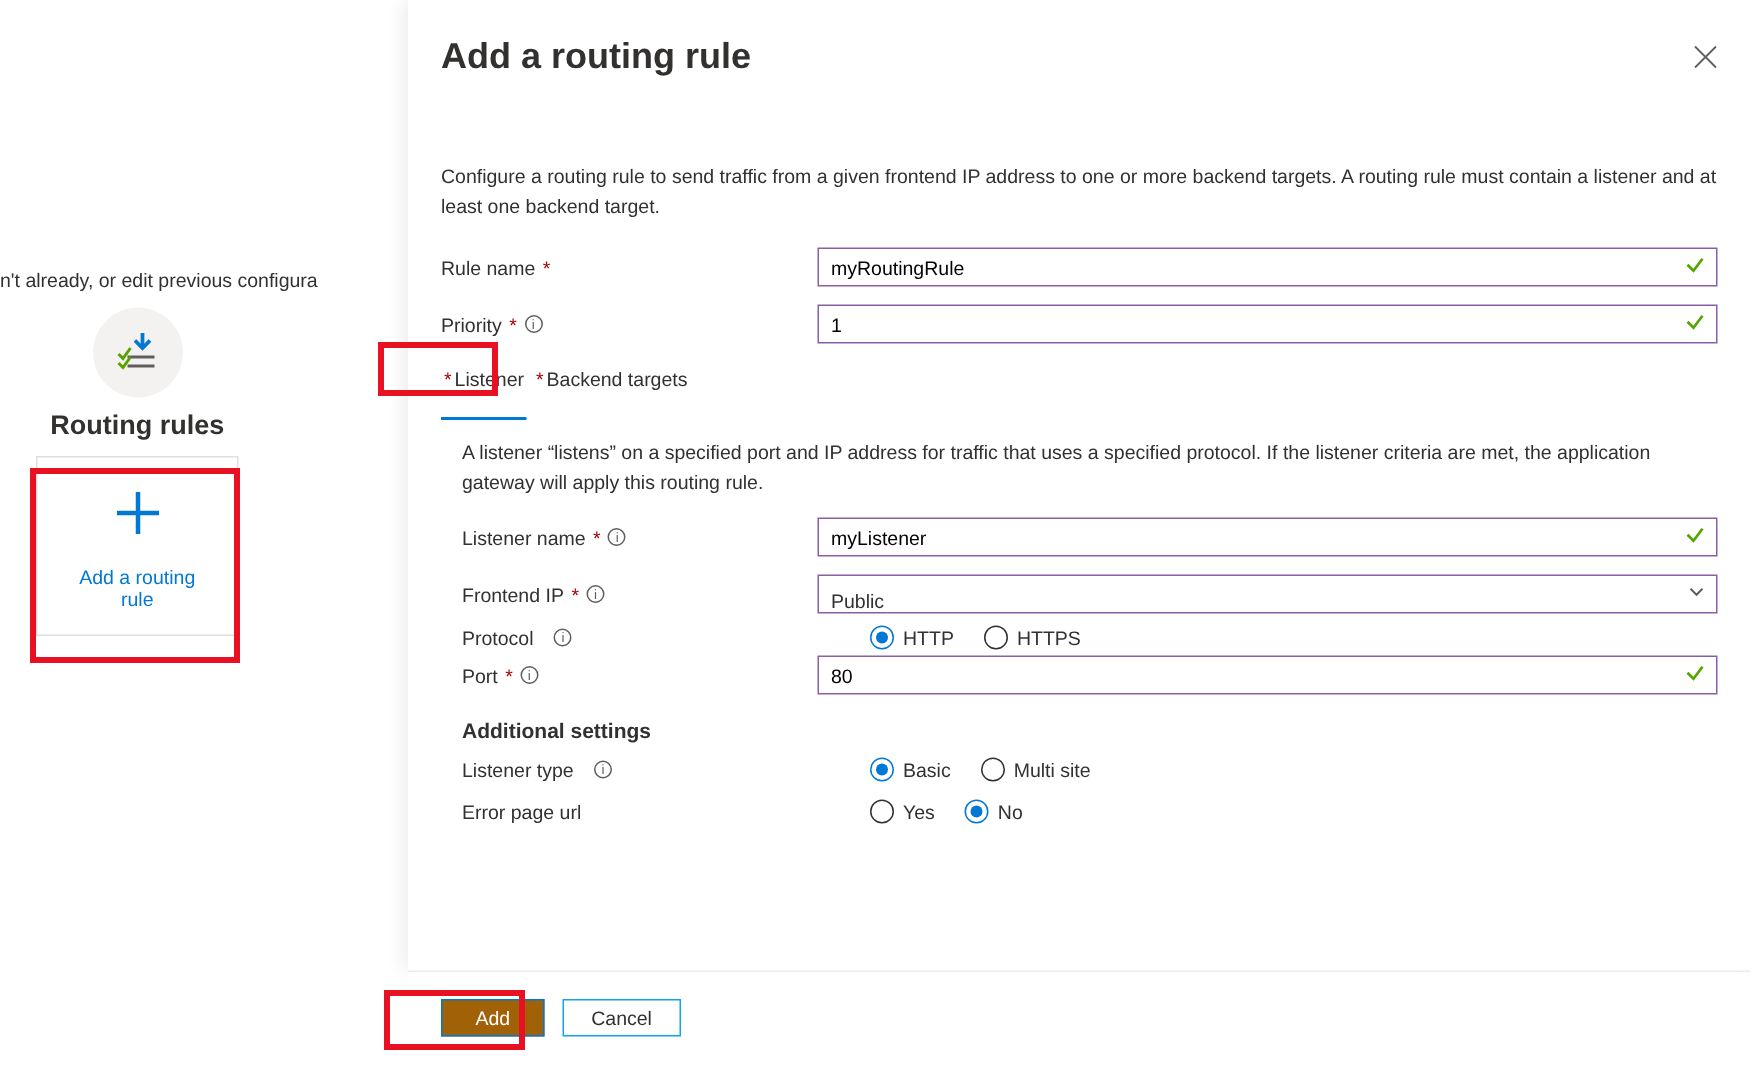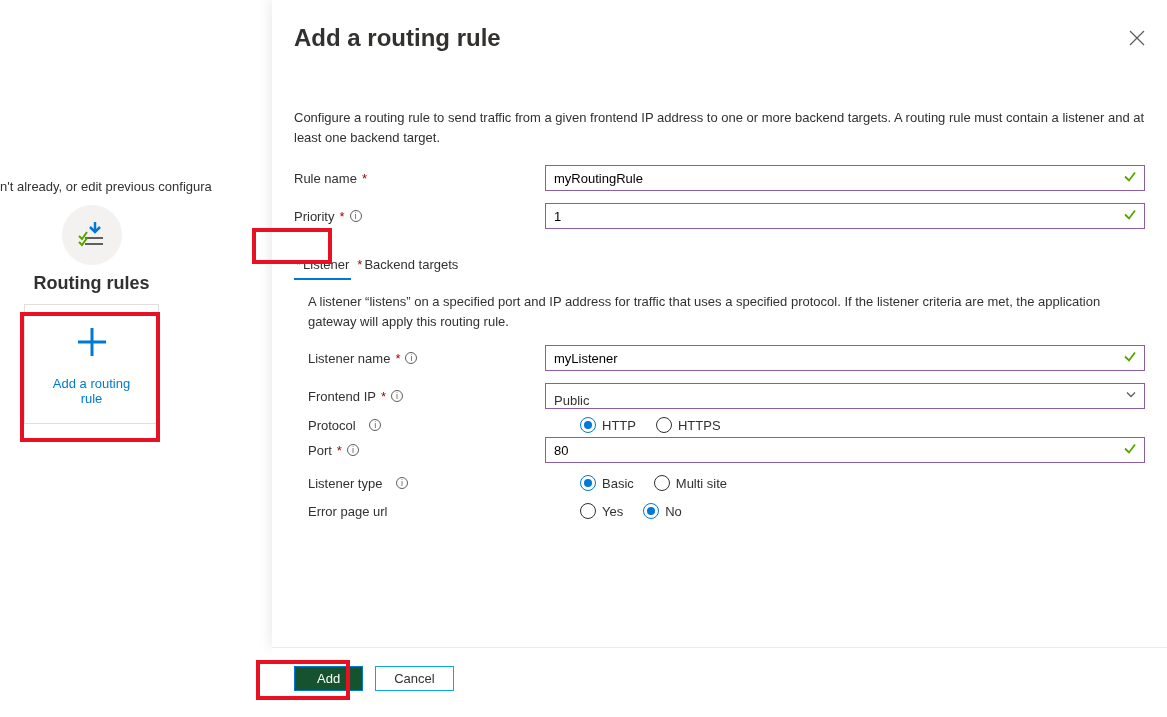--- a/index.html
+++ b/index.html
@@ -29,40 +29,40 @@
   .form-row { display:flex; align-items:center; margin-bottom: 12px; }
   .form-row .label-col { width: 286px; display:flex; align-items:center; gap:5px; font-size:13px; color:#323130;}
   .req { color:#a80000; }
   .info-icon { width:12px; height:12px; border:1px solid #605e5c; border-radius:50%; display:inline-flex; align-items:center; justify-content:center; font-size:9px; color:#605e5c; cursor:pointer; }
   .input-valid, .select-box { flex: 1 1 auto; width: 600px; height:26px; border:1px solid #8a5ea6; font-size:13px; padding:0 28px 0 8px; background:#fff; position:relative; }
   .select-box { border-color:#8a5ea6; }
   .input-wrap { position: relative; flex: 1 1 auto; width:600px; }
   .input-wrap .tick, .input-wrap .chev { position:absolute; right:8px; top:50%; transform:translateY(-50%); }
 
   .tabs { display:flex; gap: 4px; margin: 8px 0 6px 0; }
-  .tab { font-size:13px; padding:4px 2px 6px 2px; cursor:pointer; position:relative;margin-top:12px; }
+  .tab { font-size:13px; padding:4px 2px 18px 2px; cursor:pointer; position:relative; }
   .tab.active { color:#323130; border-bottom: 2px solid #0078d4; font-weight:400;}
   .tab .req { margin-right:2px; }
 
   .tab-desc { font-size:13px; color:#323130; line-height:1.5; padding: 6px 0 14px 14px; max-width: 870px;}
   .indent-form { padding-left: 14px; }
 
   .subheading { font-weight:600; font-size:14px; margin: 16px 0 10px 0;}
 
   .radio-row { display:flex; gap:20px; align-items:center; }
   .radio { display:flex; align-items:center; gap:6px; cursor:pointer; font-size:13px;}
   .radio .r-out { width:16px; height:16px; border:1px solid #323130; border-radius:50%; display:flex; align-items:center; justify-content:center;}
   .radio.sel .r-out { border-color:#0078d4; }
   .radio .r-in { width:8px; height:8px; border-radius:50%; background:transparent;}
   .radio.sel .r-in { background:#0078d4; }
 
   
   .footer-bar { position:absolute; left:272px; right:0; top:647px; height:70px; border-top:1px solid #edebe9; background:#fff; }
   .footer-inner { padding: 18px 0 0 22px; display:flex; gap:12px; }
-  .btn-primary { background:#14532d; color:#fff; border:1px solid #0078d4; font-size:13px; padding:4px 22px; cursor:pointer; }
+  .btn-primary { background:#a16207; color:#fff; border:1px solid #0078d4; font-size:13px; padding:4px 22px; cursor:pointer; }
   .btn-secondary { background:#fff; color:#323130; border:1px solid #0ea5e9; font-size:13px; padding:4px 18px; cursor:pointer;}
 
 </style>
 </head>
 <body>
 
 <div class="bg-text">n't already, or edit previous configura</div>
 
 <div class="section-card">
   <div class="section-icon">
@@ -197,20 +197,21 @@
         <span class="info-icon">i</span>
       </div>
       <div class="input-wrap">
         <input class="input-valid" type="text" value="80" style="">
         <span class="tick"><svg width="14" height="14" viewBox="0 0 14 14">
                 <polyline points="2,7 6,11 12,3" fill="none" stroke="#57a300" stroke-width="1.8"></polyline>
               </svg></span>
       </div>
     </div>
 
+    <div class="subheading">Additional settings</div>
 
     <div class="form-row">
       <div class="label-col" style="width:272px;">
         <span>Listener type</span>
         <span>&nbsp;</span>
         <span class="info-icon">i</span>
       </div>
       <div class="radio-row">
         <div class="radio sel">
               <span class="r-out">

